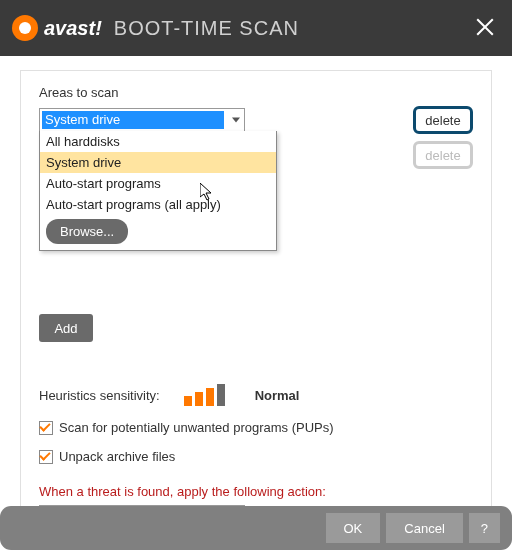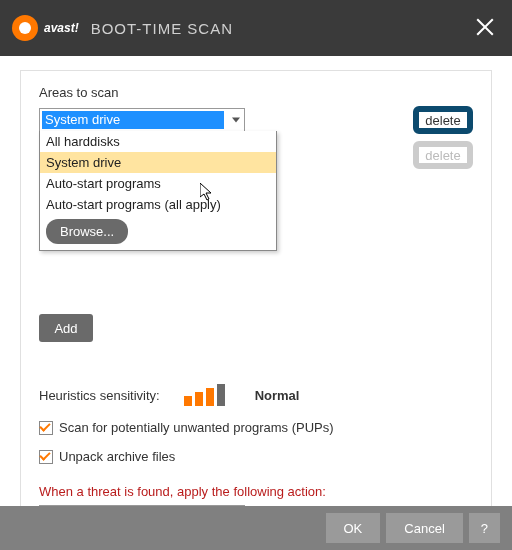--- a/index.html
+++ b/index.html
@@ -2,37 +2,37 @@
 <html><head>
 <meta charset="utf-8">
 <style>
 * { box-sizing: border-box; margin: 0; padding: 0; font-family: "Segoe UI", Arial, sans-serif; }
 body { width: 512px; height: 550px; background: #fff; position: relative; overflow: hidden; }
 
 .titlebar { height: 56px; background: #3a3a3a; display: flex; align-items: center; padding: 0 12px; color: #fff; position: relative; }
 .logo-wrap { display: flex; align-items: center; gap: 6px; }
 .logo-circle { width: 26px; height: 26px; background: #ff7800; border-radius: 50%; display: flex; align-items: center; justify-content: center; position: relative; }
 .logo-circle::after { content: ""; width: 12px; height: 12px; background: #fff; border-radius: 50%; }
-.logo-text { font-style: italic; font-weight: bold; font-size: 12px; color: #fff; }
-.title-text { color: #d0d0d0; font-size: 15px; letter-spacing: 1px; margin-left: 6px; font-weight: 300; }
+.logo-text { font-style: italic; font-weight: bold; font-size: 20px; color: #fff; }
+.title-text { color: #d0d0d0; font-size: 20px; letter-spacing: 1px; margin-left: 6px; font-weight: 300; }
 .close-x { position: absolute; right: 16px; top: 16px; width: 22px; height: 22px; cursor: pointer; }
 .close-x::before, .close-x::after { content: ""; position: absolute; left: 10px; top: 0; width: 2px; height: 22px; background: #fff; }
 .close-x::before { transform: rotate(45deg); }
 .close-x::after { transform: rotate(-45deg); }
 
 .panel { margin: 14px 20px 0 20px; background: #fff; border: 1px solid #e0e0e0; padding: 14px 18px 18px 18px; position: relative; }
 
 .label { font-size: 13px; color: #333; margin-bottom: 6px; }
 
 .row { display: flex; gap: 10px; margin-bottom: 6px; align-items: center; }
 .combo { width: 206px; height: 24px; border: 1px solid #999; background: #fff; position: relative; font-size: 13px; }
 .combo .selected { position: absolute; left: 2px; top: 2px; right: 20px; bottom: 2px; background: #1e90ff; color: #fff; padding: 0 3px; line-height: 18px; overflow: hidden; }
 .combo .chev { position: absolute; right: 4px; top: 50%; transform: translateY(-50%); width: 0; height: 0; border-left: 4px solid transparent; border-right: 4px solid transparent; border-top: 5px solid #555; }
 
-.delete-btn { width: 60px; height: 28px; border: 6px solid #0c4a6e; border-radius: 6px; background: #fff; font-size: 13px; color: #333; cursor: pointer; margin-left: auto; }
+.delete-btn { width: 60px; height: 28px; border: 3px solid #0c4a6e; border-radius: 6px; background: #fff; font-size: 13px; color: #333; cursor: pointer; margin-left: auto; }
 .delete-btn.disabled { border-color: #ccc; color: #bbb; cursor: default; }
 
 .dropdown { position: absolute; left: 18px; top: 60px; width: 238px; background: #fff; border: 1px solid #888; border-top: none; box-shadow: 2px 2px 4px rgba(0,0,0,0.2); z-index: 10; font-size: 13px; }
 .dropdown .opt { padding: 3px 6px; cursor: pointer; color: #222; }
 .dropdown .opt.hover { background: #ffe4a0; }
 .browse-chip { display: inline-block; margin: 4px 6px 6px 6px; background: #6a6a6a; color: #fff; padding: 5px 14px; border-radius: 12px; font-size: 13px; cursor: pointer; }
 
 .add-btn { width: 54px; height: 28px; background: #6a6a6a; color: #fff; border: none; border-radius: 3px; font-size: 13px; margin-top: -2px; }
 
 .heur-row { display: flex; align-items: center; gap: 24px; font-size: 13px; color: #333; margin-top: 42px; }
@@ -44,21 +44,21 @@
 
 .chk-row { display: flex; align-items: center; gap: 6px; font-size: 13px; color: #333; margin-top: 14px; }
 .chk { width: 14px; height: 14px; border: 1px solid #888; background: #fff; position: relative; }
 .chk.checked::after { content: ""; position: absolute; left: 2px; top: -1px; width: 4px; height: 8px; border: solid #ff7800; border-width: 0 2px 2px 0; transform: rotate(45deg); }
 
 .threat-label { font-size: 13px; color: #b91c1c; margin-top: 20px; margin-bottom: 6px; }
 .combo2 { width: 206px; height: 24px; border: 1px solid #999; background: #fff; position: relative; font-size: 13px; }
 .combo2 .val { padding: 3px 6px; }
 .combo2 .chev { position: absolute; right: 4px; top: 50%; transform: translateY(-50%); width: 0; height: 0; border-left: 4px solid transparent; border-right: 4px solid transparent; border-top: 5px solid #555; }
 
-.footer { position: absolute; bottom: 0; left: 0; right: 0; height: 44px; background: #808080; display: flex; justify-content: flex-end; align-items: center; padding-right: 12px; gap: 6px; }
+.footer { position: absolute; bottom: 0; left: 0; right: 0; height: 44px; background: #808080; display: flex; justify-content: flex-end; align-items: center; padding-right: 12px; gap: 6px; border-radius: 11px; }
 .fbtn { background: #9a9a9a; color: #fff; border: none; height: 30px; padding: 0 18px; font-size: 13px; cursor: pointer; }
 .fbtn.small { padding: 0 12px; }
 
 .cursor { position: absolute; left: 200px; top: 183px; width: 16px; height: 20px; z-index: 20; pointer-events: none; }
 </style>
 </head>
 <body>
 
 <div class="titlebar">
   <div class="logo-wrap">

